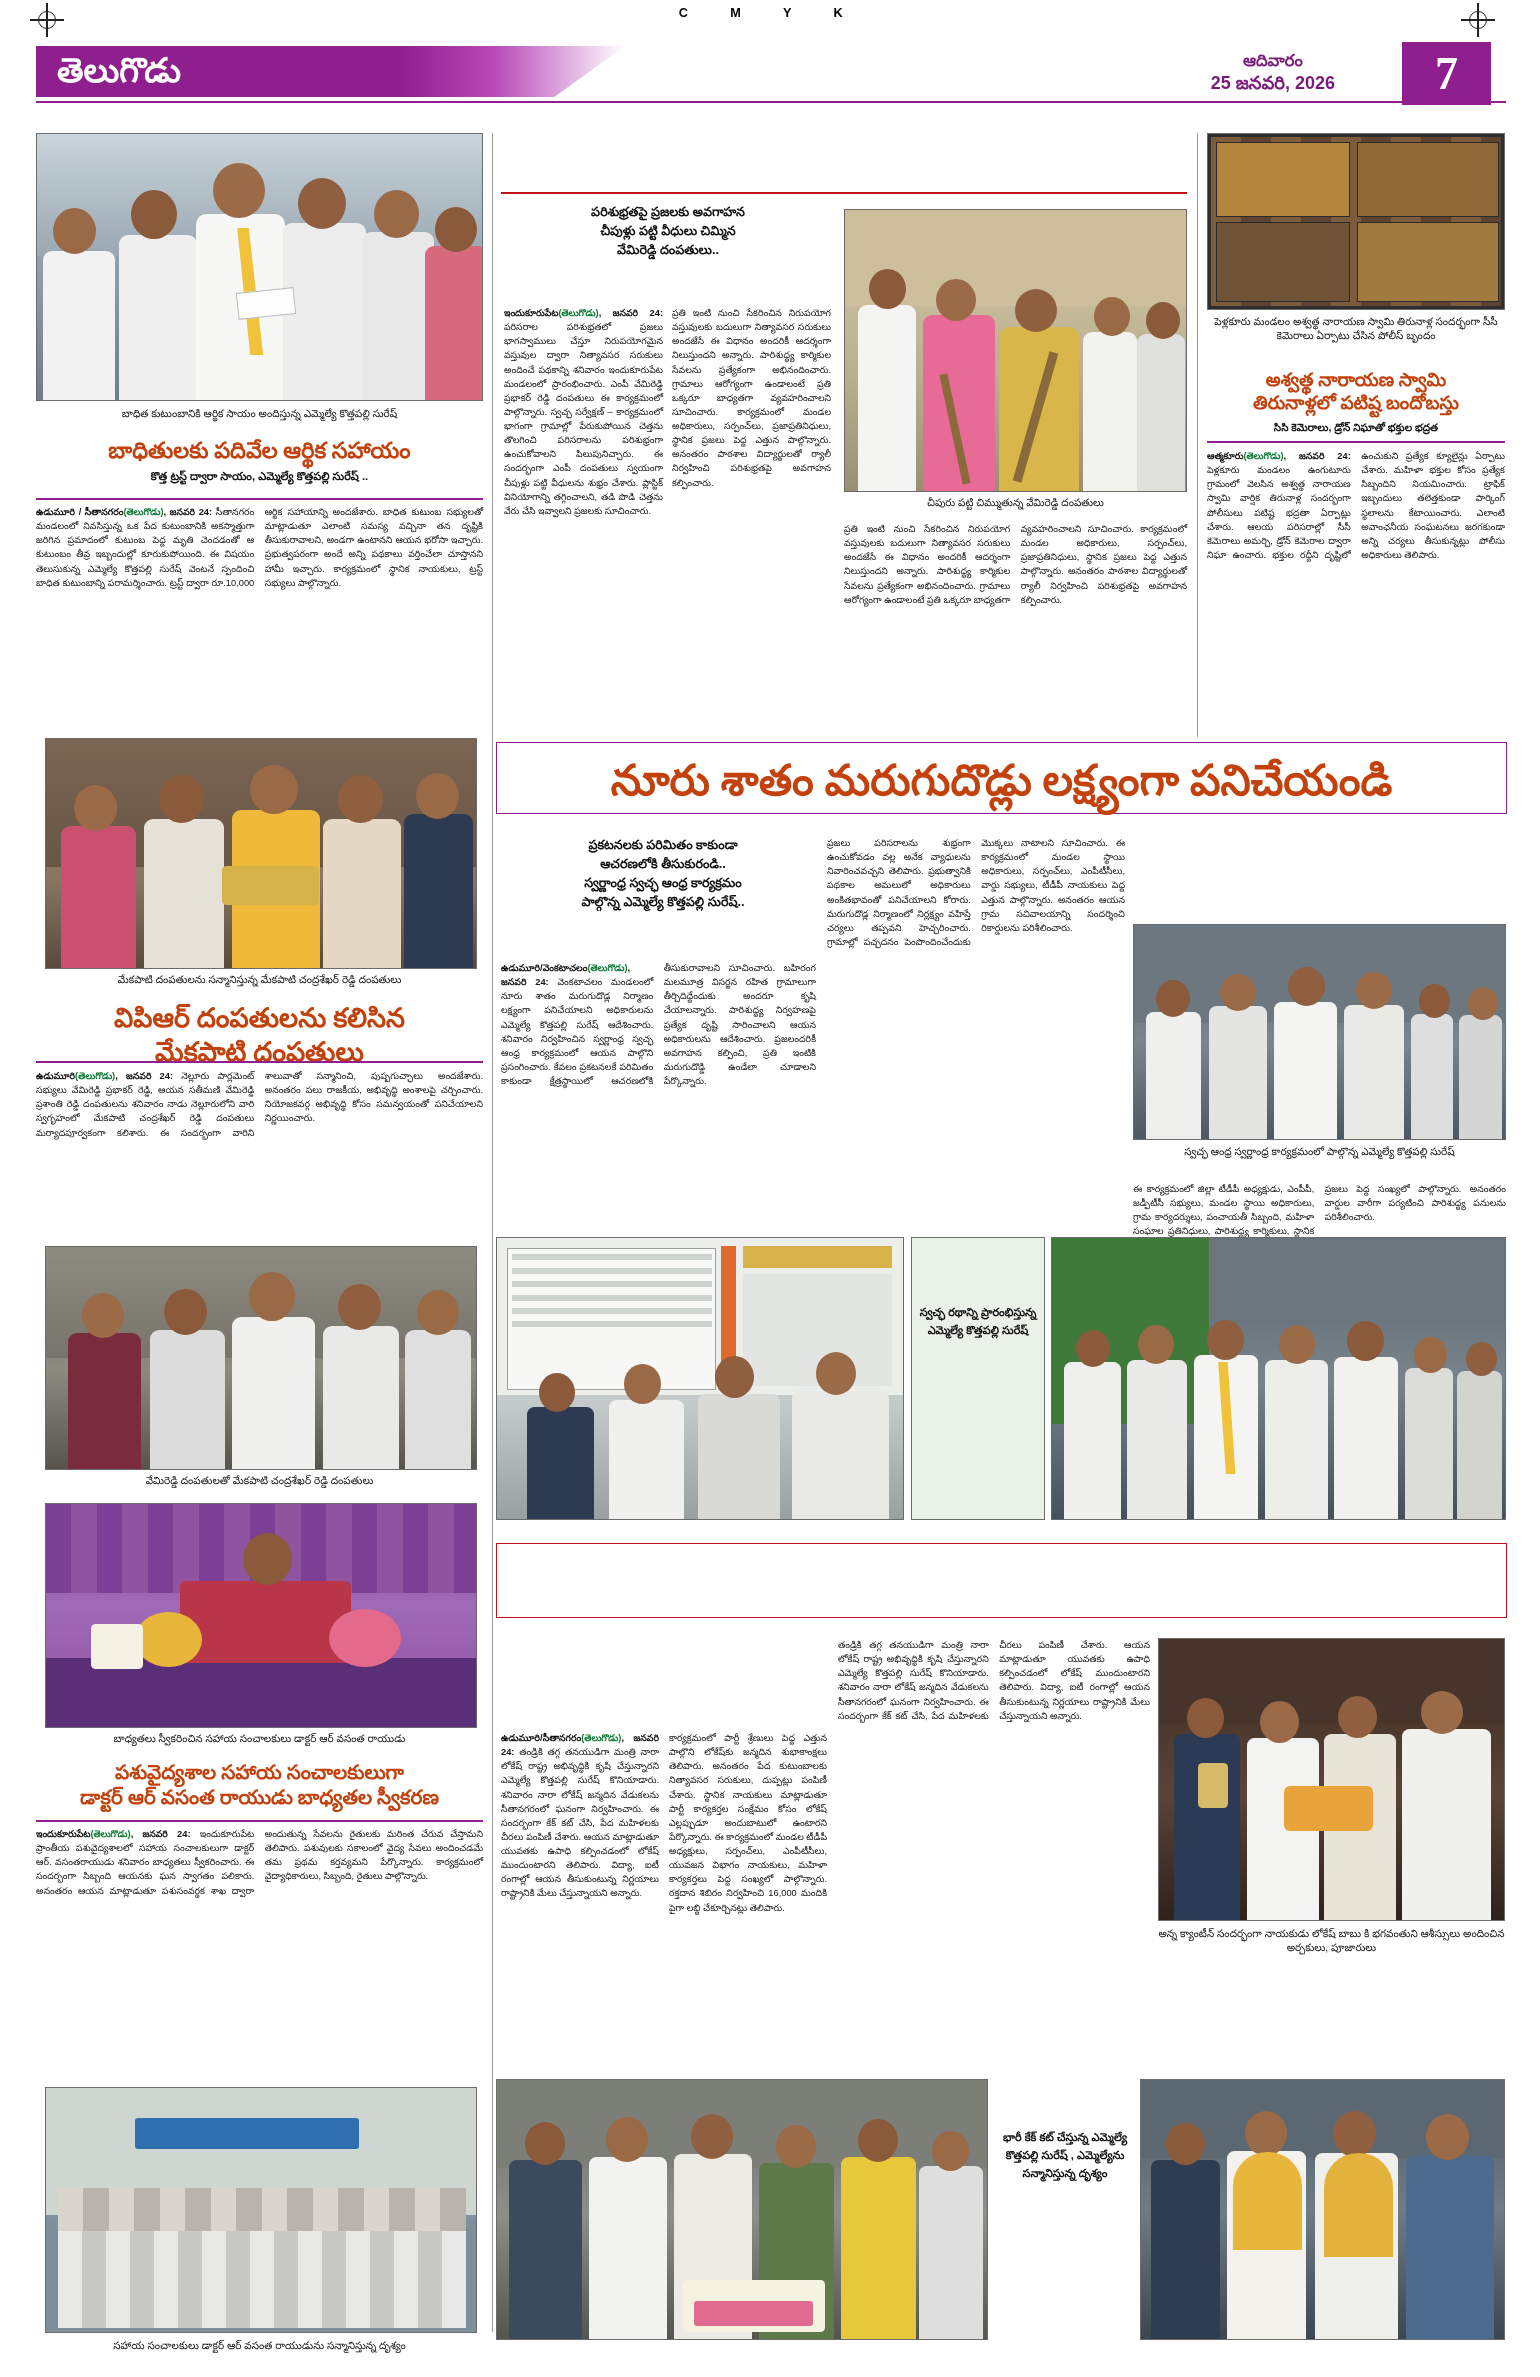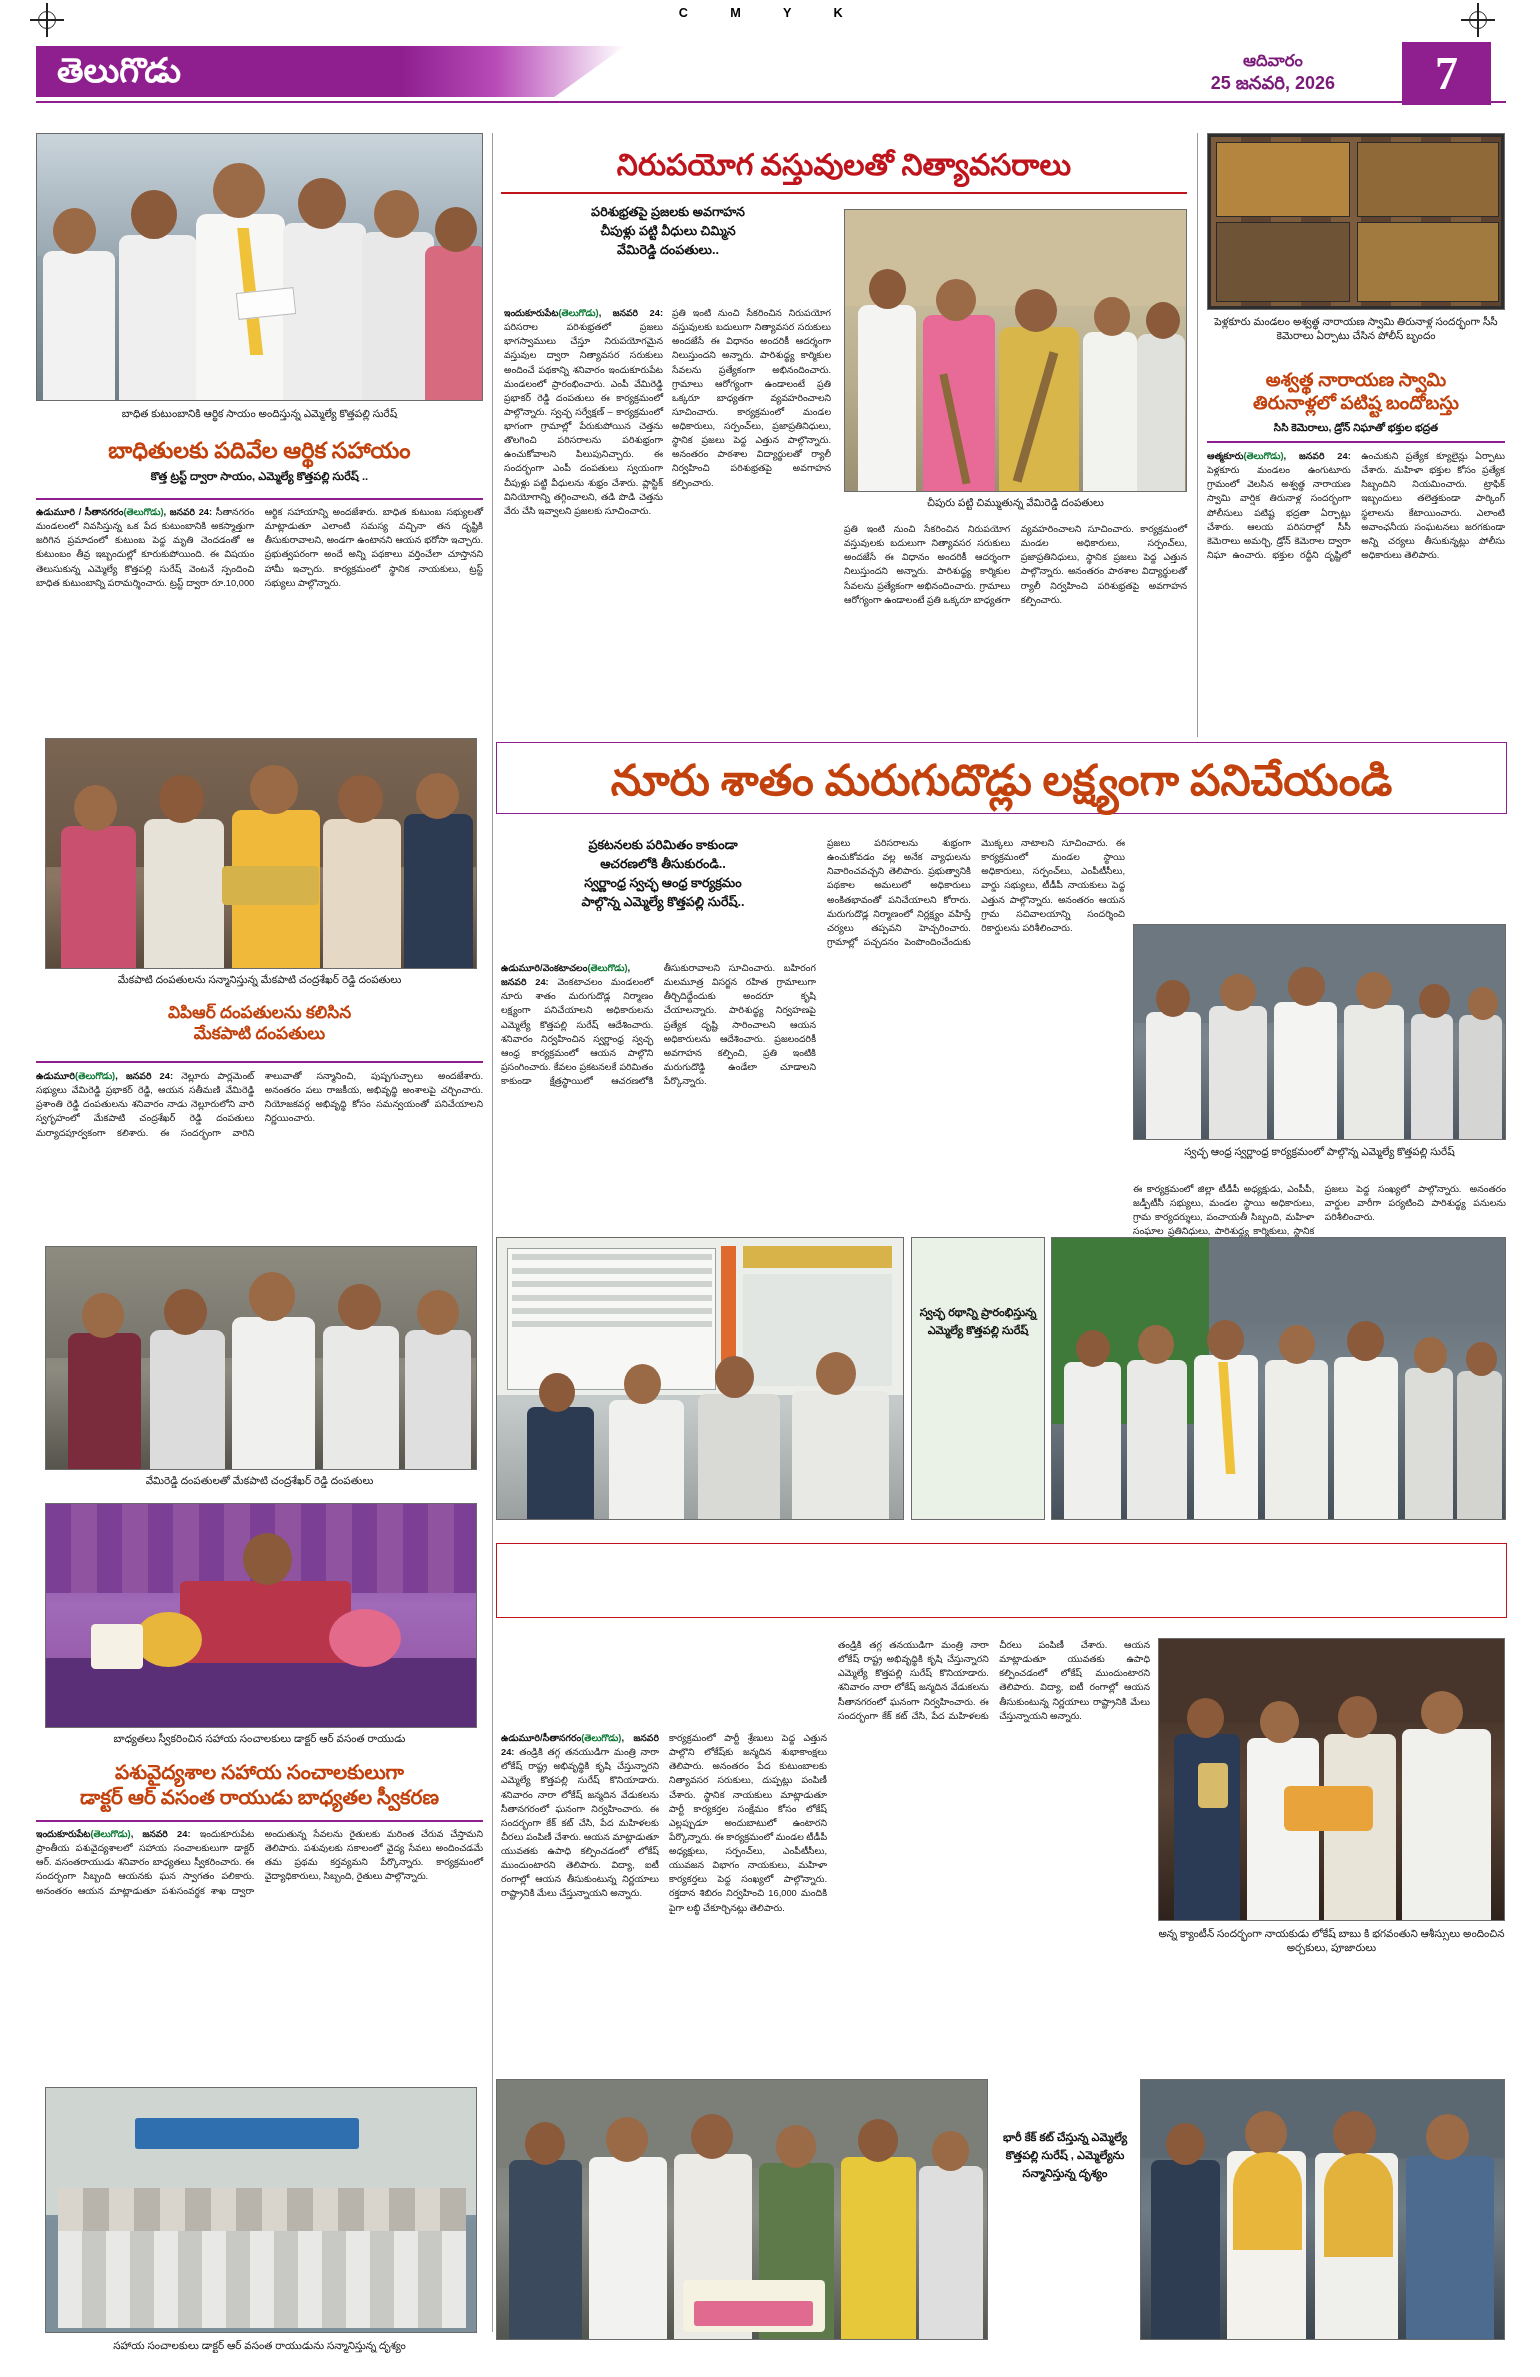--- a/index.html
+++ b/index.html
@@ -132,21 +132,21 @@
       <div style="position:absolute;left:204px;bottom:154px;width:48px;height:49px;border-radius:50%;background:#9a6a46"></div>
       <div style="position:absolute;left:277px;bottom:0;width:78px;height:149px;background:#e5d9c6;border-radius:9px 9px 0 0"></div>
       <div style="position:absolute;left:292px;bottom:145px;width:45px;height:48px;border-radius:50%;background:#8f5f3f"></div>
       <div style="position:absolute;left:358px;bottom:0;width:69px;height:154px;background:#2c3a52;border-radius:9px 9px 0 0"></div>
       <div style="position:absolute;left:370px;bottom:149px;width:43px;height:46px;border-radius:50%;background:#9a6a46"></div>
       <div style="position:absolute;left:176px;bottom:63px;width:97px;height:39px;background:#d6b24a;border-radius:4.5px"></div>
     </div>
   </div>
   <div class="cap" style="left:36px; top:973px; width:447px;">మేకపాటి దంపతులను సన్మానిస్తున్న మేకపాటి చంద్రశేఖర్ రెడ్డి దంపతులు</div>
 
-  <div class="hdr-purple" style="left:36px; top:1002px; width:447px; font-size:17px;">
+  <div class="hdr-purple" style="left:36px; top:1002px; width:447px; font-size:27px;">
     <div>విపిఆర్ దంపతులను కలిసిన</div>
     <div>మేకపాటి దంపతులు</div>
   </div>
   <div class="rule-h" style="left:36px; top:1061px; width:447px;"></div>
   <div class="body-text" style="left:36px; top:1069px; width:447px; height:171px; column-count:2;">
     <span class="dateline"><span>ఉడుమూరి</span><span class="hl-green">(తెలుగొడు)</span><span>, జనవరి 24:</span></span>
     <span>నెల్లూరు పార్లమెంట్ సభ్యులు వేమిరెడ్డి ప్రభాకర్ రెడ్డి, ఆయన సతీమణి వేమిరెడ్డి ప్రశాంతి రెడ్డి దంపతులను శనివారం నాడు నెల్లూరులోని వారి స్వగృహంలో మేకపాటి చంద్రశేఖర్ రెడ్డి దంపతులు మర్యాదపూర్వకంగా కలిశారు. ఈ సందర్భంగా వారిని శాలువాతో సన్మానించి, పుష్పగుచ్ఛాలు అందజేశారు. అనంతరం పలు రాజకీయ, అభివృద్ధి అంశాలపై చర్చించారు. నియోజకవర్గ అభివృద్ధి కోసం సమన్వయంతో పనిచేయాలని నిర్ణయించారు.</span>
   </div>
 
   <div class="photo" style="left:45px; top:1246px; width:432px; height:224px; background:linear-gradient(180deg,#6d6a63 0%, #8d8a80 55%, #57544d 100%);">
@@ -195,21 +195,20 @@
       <div style="position:absolute;left:89px;top:30px;width:224px;height:31px;background:#2f6fb0;border-radius:3px"></div>
       <div style="position:absolute;left:0;bottom:0;right:0;height:46%;background:#7d8f9a"></div>
       <div style="position:absolute;left:12px;bottom:4.5px;width:408px;height:97px;background:repeating-linear-gradient(90deg,#e8e8e6 0 24px,#c8c8c4 24px 48px)"></div>
       <div style="position:absolute;left:12px;bottom:101px;width:408px;height:43px;background:repeating-linear-gradient(90deg,#d9d5cc 0 25px,#b9b4ab 25px 51px)"></div>
     </div>
   </div>
   <div class="cap" style="left:36px; top:2339px; width:447px;">సహాయ సంచాలకులు డాక్టర్ ఆర్ వసంత రాయుడును సన్మానిస్తున్న దృశ్యం</div>
 
   <div class="rule-v" style="left:492px; top:133px; height:2199px; background:#9a9a9a; width:0.7px;"></div>
 
-  <div class="hdr-red" style="left:501px; top:146px; width:686px; font-size:30px;">నిరుపయోగ వస్తువులతో నిత్యావసరాలు</div>
   <div class="rule-h" style="left:501px; top:192px; width:686px; background:#c0141c;"></div>
 
   <div class="subhead" style="left:504px; top:203px; width:328px; white-space:pre-line; font-size:12.7px;">పరిశుభ్రతపై ప్రజలకు అవగాహన
 చీపుళ్లు పట్టి వీధులు చిమ్మిన
 వేమిరెడ్డి దంపతులు..</div>
 
   <div class="photo" style="left:844px; top:209px; width:343px; height:283px; background:linear-gradient(180deg,#d4c9a8 0%, #b9ae8d 60%, #9a8f72 100%);">
     <div class="inner">
       <div style="position:absolute;left:0;top:0;right:0;height:34%;background:#cdbf9c"></div>
       <div style="position:absolute;left:13.4px;bottom:0;width:58px;height:186px;background:#f4f4f2;border-radius:9px 9px 0 0"></div>

